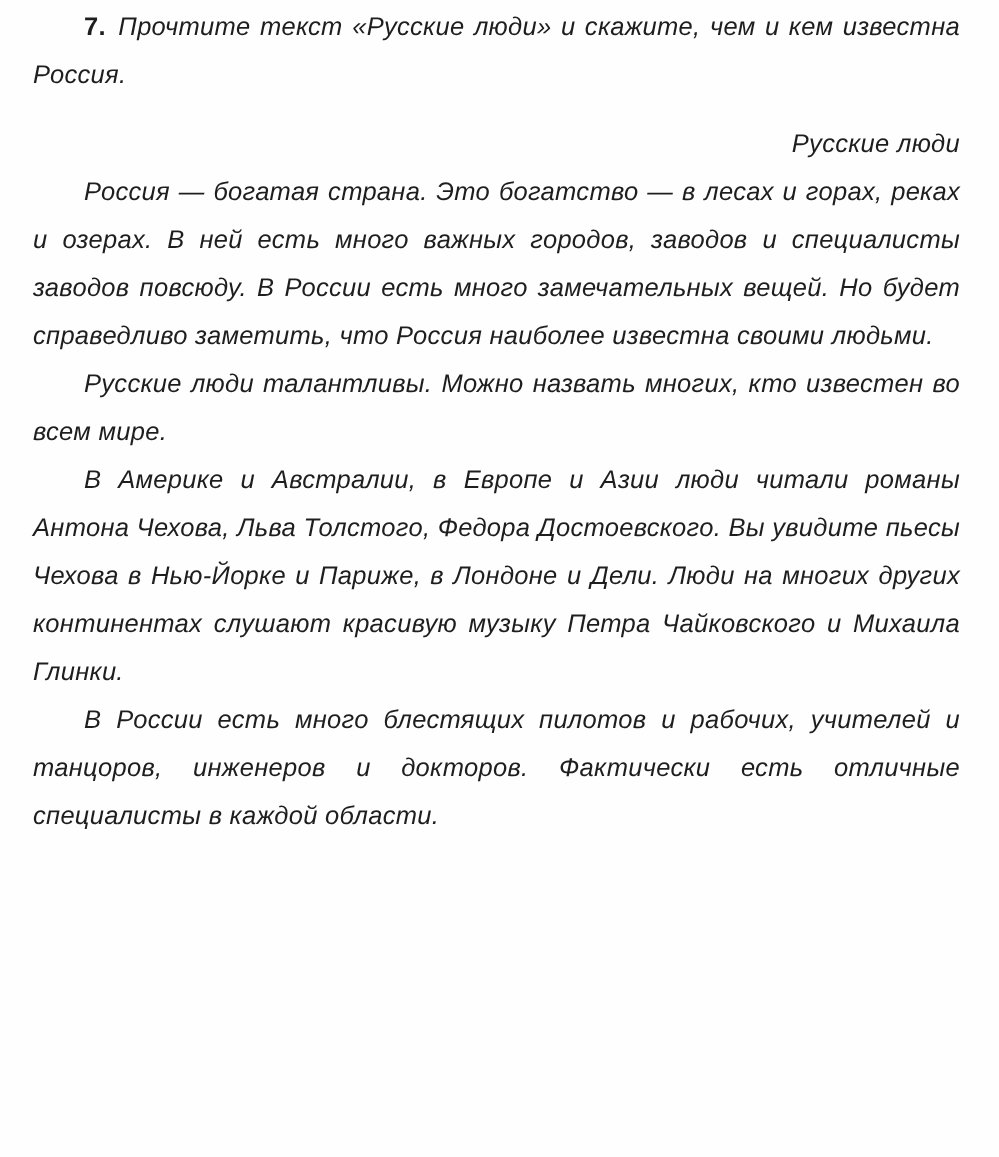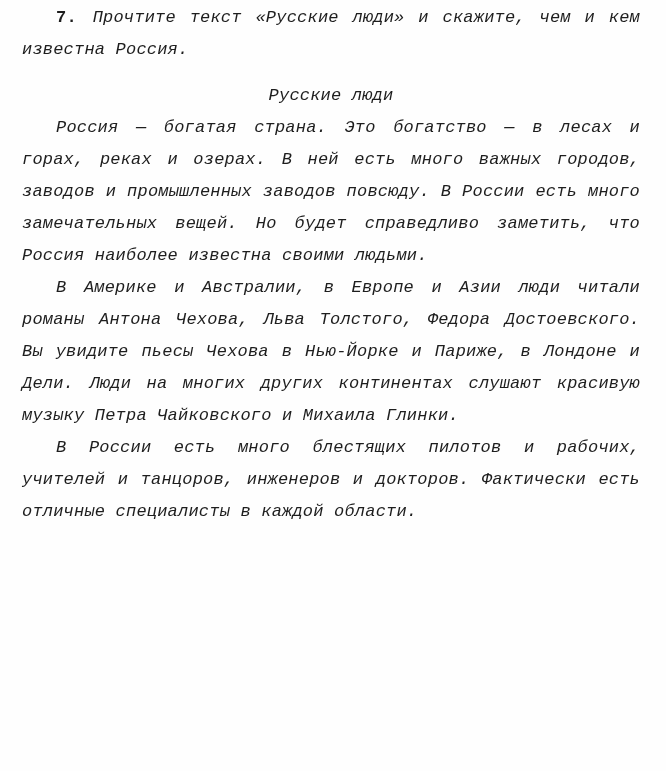--- a/index.html
+++ b/index.html
@@ -8,40 +8,40 @@
     background: #ffffff;
   }
   .page {
     position: relative;
     width: 666px;
     height: 771px;
     background: #fefefe;
     overflow: hidden;
     box-sizing: border-box;
     padding: 2px 26px 0 22px;
-    font-family: Liberation Mono, monospace;
+    font-family: Liberation Sans, sans-serif;
     font-style: italic;
     font-size: 17px;
     line-height: 32px;
     color: #1e1e1e;
     letter-spacing: 0.2px;
   }
   .exercise-header {
     margin: 0;
     text-indent: 34px;
     text-align: justify;
   }
   .exercise-number {
     font-style: normal;
     font-weight: bold;
     padding-right: 2px;
   }
   .text-title {
     margin: 14px 0 0 0;
-    text-align: center;
+    text-align: right;
     font-weight: normal;
     font-size: 17px;
     line-height: 32px;
   }
   .body-paragraph {
     margin: 0;
     text-indent: 34px;
     text-align: justify;
   }
 </style>
@@ -50,17 +50,18 @@
 
 <div class="page">
 
   <p class="exercise-header">
     <span class="exercise-number">7.</span>
     <span>Прочтите текст «Русские люди» и скажите, чем и кем известна Россия.</span>
   </p>
 
   <h3 class="text-title">Русские люди</h3>
 
-  <p class="body-paragraph">Россия — богатая страна. Это богатство — в лесах и горах, реках и озерах. В ней есть много важных городов, заводов и промышленных заводов повсюду. В России есть много замечательных вещей. Но будет справедливо заметить, что Россия наиболее известна своими людьми.</p>
+  <p class="body-paragraph">Россия — богатая страна. Это богатство — в лесах и горах, реках и озерах. В ней есть много важных городов, заводов и специалисты заводов повсюду. В России есть много замечательных вещей. Но будет справедливо заметить, что Россия наиболее известна своими людьми.</p>
+  <p class="body-paragraph">Русские люди талантливы. Можно назвать многих, кто известен во всем мире.</p>
   <p class="body-paragraph">В Америке и Австралии, в Европе и Азии люди читали романы Антона Чехова, Льва Толстого, Федора Достоевского. Вы увидите пьесы Чехова в Нью-Йорке и Париже, в Лондоне и Дели. Люди на многих других континентах слушают красивую музыку Петра Чайковского и Михаила Глинки.</p>
   <p class="body-paragraph">В России есть много блестящих пилотов и рабочих, учителей и танцоров, инженеров и докторов. Фактически есть отличные специалисты в каждой области.</p>
 
 </div>
 
 </body></html>

